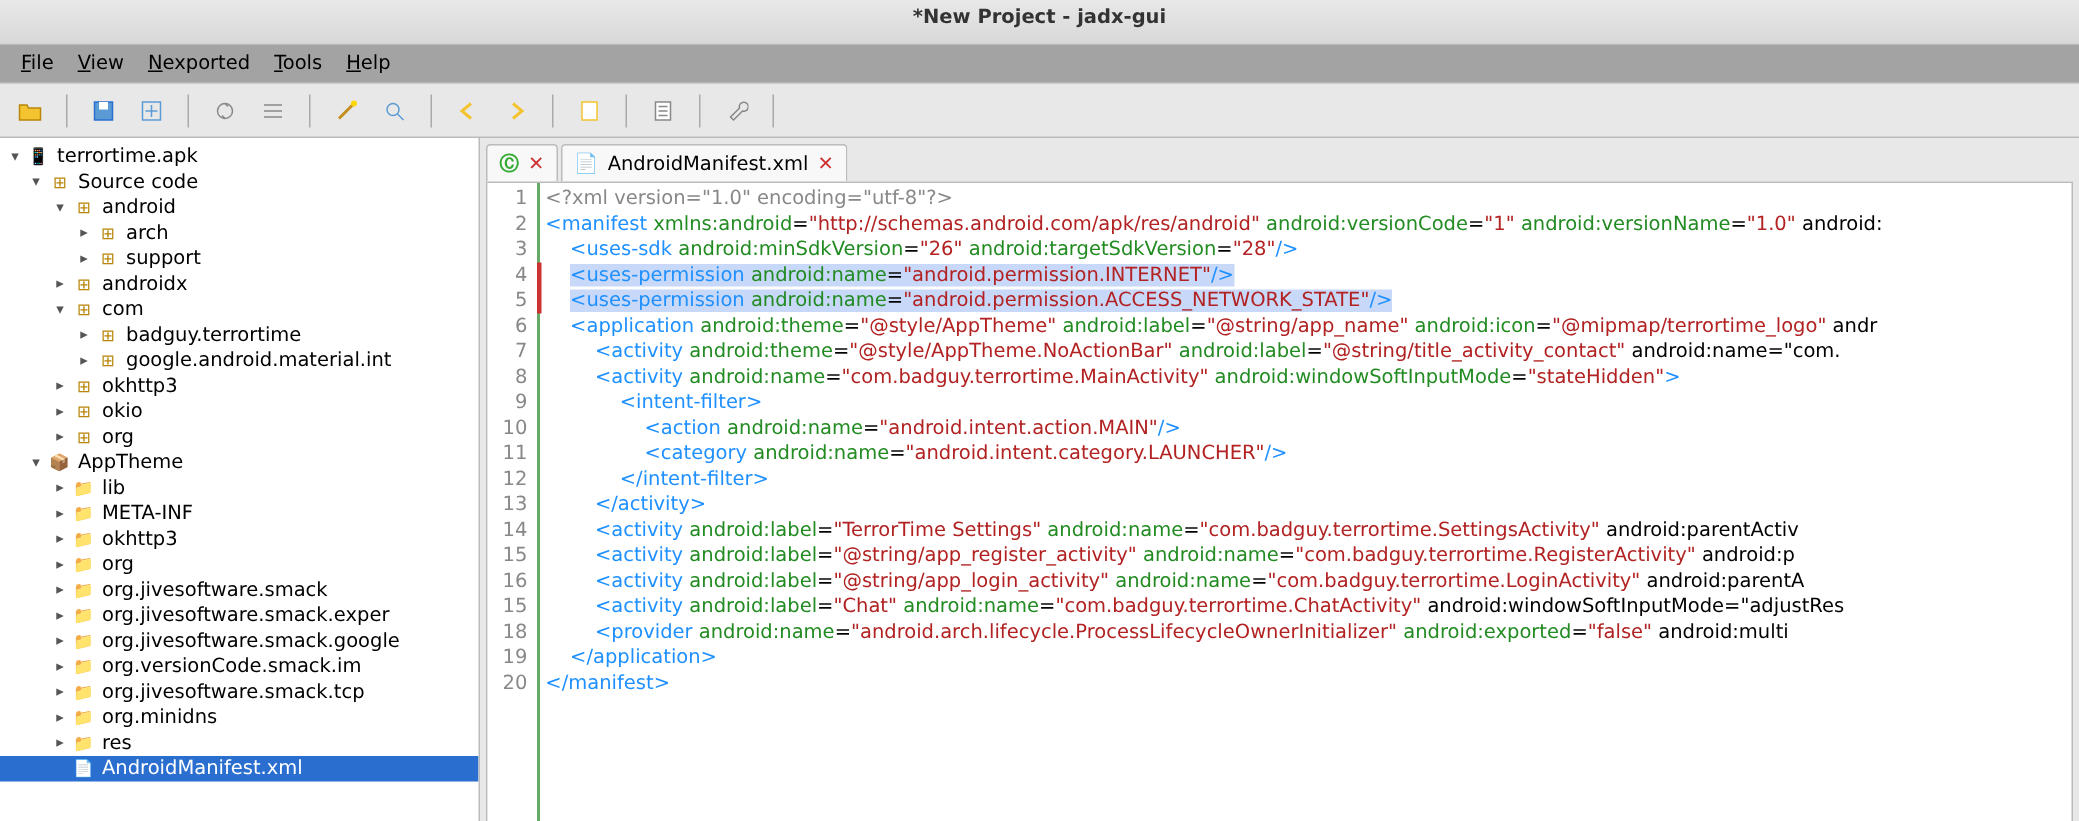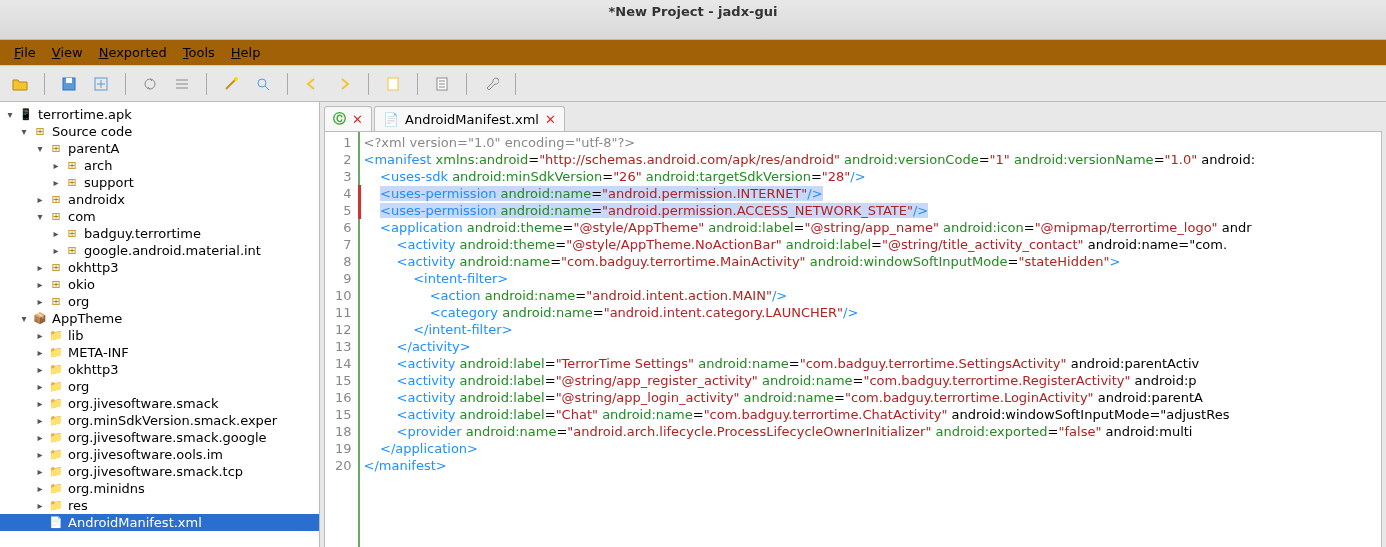--- a/index.html
+++ b/index.html
@@ -1,18 +1,18 @@
 <!DOCTYPE html>
 <html><head>
 <meta charset="utf-8">
 <style>
 * { margin: 0; padding: 0; box-sizing: border-box; font-family: "DejaVu Sans", sans-serif; }
 body { background: #f0f0f0; font-size: 13px; overflow: hidden; }
-.title-bar { background: linear-gradient(#e8e8e8, #d8d8d8); height: 40px; text-align: center; line-height: 24px; font-weight: bold; color: #333; border-bottom: 1px solid #bbb; }
-.menu-bar { background: #a16207; height: 26px; padding: 0 8px; display: flex; align-items: center; gap: 4px; border-bottom: 1px solid #ccc; }
+.title-bar { background: linear-gradient(#e8e8e8, #d8d8d8); height: 30px; text-align: center; line-height: 24px; font-weight: bold; color: #333; border-bottom: 1px solid #bbb; }
+.menu-bar { background: #a3a3a3; height: 26px; padding: 0 8px; display: flex; align-items: center; gap: 4px; border-bottom: 1px solid #ccc; }
 .menu-item { padding: 2px 6px; cursor: default; }
 .menu-item .u { text-decoration: underline; }
 .toolbar { background: #e8e8e8; height: 36px; padding: 0 8px; display: flex; align-items: center; gap: 8px; border-bottom: 1px solid #bbb; }
 .toolbar .sep { width: 1px; height: 22px; background: #aaa; margin: 0 4px; }
 .toolbar .tbtn { width: 24px; height: 24px; display: flex; align-items: center; justify-content: center; cursor: pointer; }
 .main-area { display: flex; height: calc(100vh - 86px); }
 .tree-panel { width: 320px; background: #fff; border-right: 1px solid #bbb; overflow: auto; padding: 4px 0; }
 .tree-row { display: flex; align-items: center; height: 17px; padding-left: 4px; white-space: nowrap; font-family: "DejaVu Sans Mono", monospace; font-size: 13px; cursor: default; }
 .tree-row.sel { background: #2a6fcf; color: #fff; }
 .tree-arrow { width: 12px; text-align: center; color: #555; font-size: 10px; }
@@ -136,21 +136,21 @@
         <span class="tree-label">terrortime.apk</span>
       </div>
     <div class="tree-row" style="padding-left:18px">
         <span class="tree-arrow">▾</span>
         <span class="tree-icon pkg-icon">⊞</span>
         <span class="tree-label">Source code</span>
       </div>
     <div class="tree-row" style="padding-left:34px">
         <span class="tree-arrow">▾</span>
         <span class="tree-icon pkg-icon">⊞</span>
-        <span class="tree-label">parentA</span>
+        <span class="tree-label">android</span>
       </div>
     <div class="tree-row" style="padding-left:50px">
         <span class="tree-arrow">▸</span>
         <span class="tree-icon pkg-icon">⊞</span>
         <span class="tree-label">arch</span>
       </div>
     <div class="tree-row" style="padding-left:50px">
         <span class="tree-arrow">▸</span>
         <span class="tree-icon pkg-icon">⊞</span>
         <span class="tree-label">support</span>
@@ -216,31 +216,31 @@
         <span class="tree-label">org</span>
       </div>
     <div class="tree-row" style="padding-left:34px">
         <span class="tree-arrow">▸</span>
         <span class="tree-icon folder-icon">📁</span>
         <span class="tree-label">org.jivesoftware.smack</span>
       </div>
     <div class="tree-row" style="padding-left:34px">
         <span class="tree-arrow">▸</span>
         <span class="tree-icon folder-icon">📁</span>
-        <span class="tree-label">org.minSdkVersion.smack.exper</span>
+        <span class="tree-label">org.jivesoftware.smack.exper</span>
       </div>
     <div class="tree-row" style="padding-left:34px">
         <span class="tree-arrow">▸</span>
         <span class="tree-icon folder-icon">📁</span>
         <span class="tree-label">org.jivesoftware.smack.google</span>
       </div>
     <div class="tree-row" style="padding-left:34px">
         <span class="tree-arrow">▸</span>
         <span class="tree-icon folder-icon">📁</span>
-        <span class="tree-label">org.jivesoftware.ools.im</span>
+        <span class="tree-label">org.versionCode.smack.im</span>
       </div>
     <div class="tree-row" style="padding-left:34px">
         <span class="tree-arrow">▸</span>
         <span class="tree-icon folder-icon">📁</span>
         <span class="tree-label">org.jivesoftware.smack.tcp</span>
       </div>
     <div class="tree-row" style="padding-left:34px">
         <span class="tree-arrow">▸</span>
         <span class="tree-icon folder-icon">📁</span>
         <span class="tree-label">org.minidns</span>

